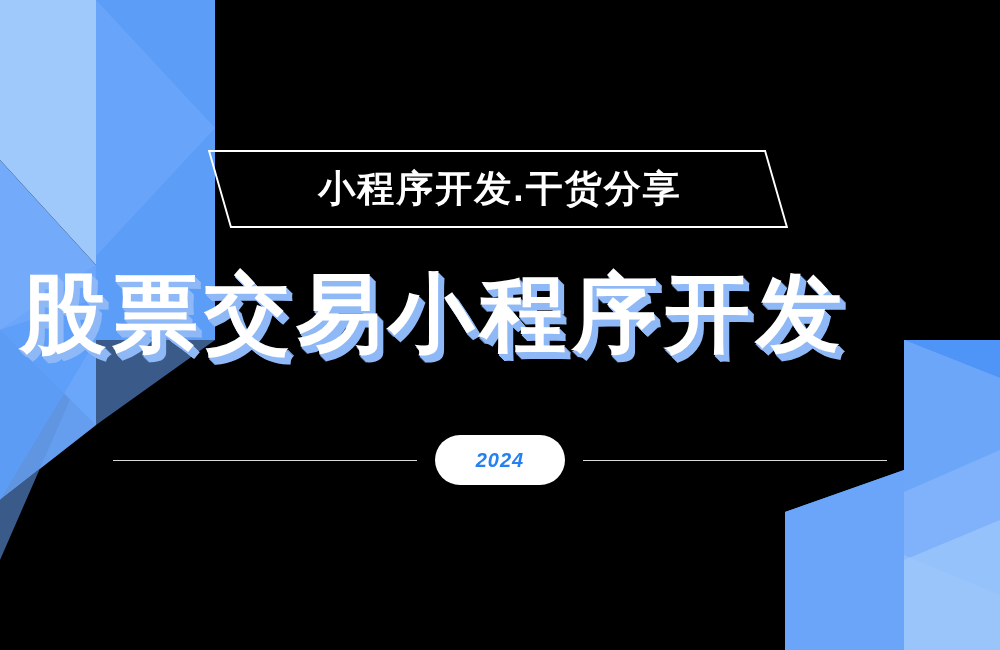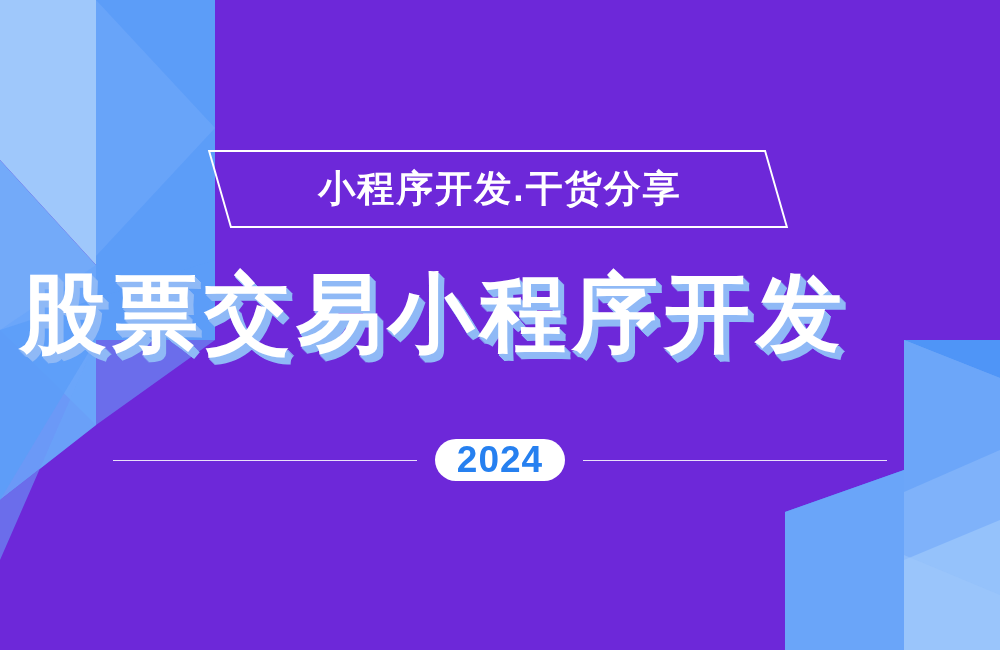--- a/index.html
+++ b/index.html
@@ -6,21 +6,21 @@
   * { margin:0; padding:0; box-sizing:border-box; }
   html, body {
     width:1000px; height:650px;
     font-family:"Liberation Sans", sans-serif;
     background:#ffffff;
     overflow:hidden;
   }
   #banner {
     position:relative;
     width:1000px; height:650px;
-    background:#6d28d9;
+    background:#000000;
     overflow:hidden;
   }
   #decor-left, #decor-right {
     position:absolute; top:0; left:0;
     width:1000px; height:650px;
     pointer-events:none;
   }
   .content {
     position:absolute; top:0; left:0;
     width:1000px; height:650px;
@@ -80,27 +80,28 @@
   }
   .rule {
     height:1px;
     background:rgba(255,255,255,0.85);
   }
   .rule-left  { width:304px; margin-right:18px; }
   .rule-right { width:304px; margin-left:18px; }
   .year-pill {
     background:#ffffff;
     border-radius:27px;
-    height:42px;
+    height:50px;
     min-width:130px;
     display:flex; align-items:center; justify-content:center;
     color:#2680f0;
-    font-size:37px;
+    font-size:20px;
     font-weight:bold;
     letter-spacing:1px;
+    font-style:italic;
   }
 </style>
 </head>
 <body>
 
 <div id="banner">
 
   <svg id="decor-left" viewBox="0 0 1000 650" preserveAspectRatio="none">
 
     <polygon points="0,0 96,0 96,265 0,160" fill="#9fc8fb"></polygon>

